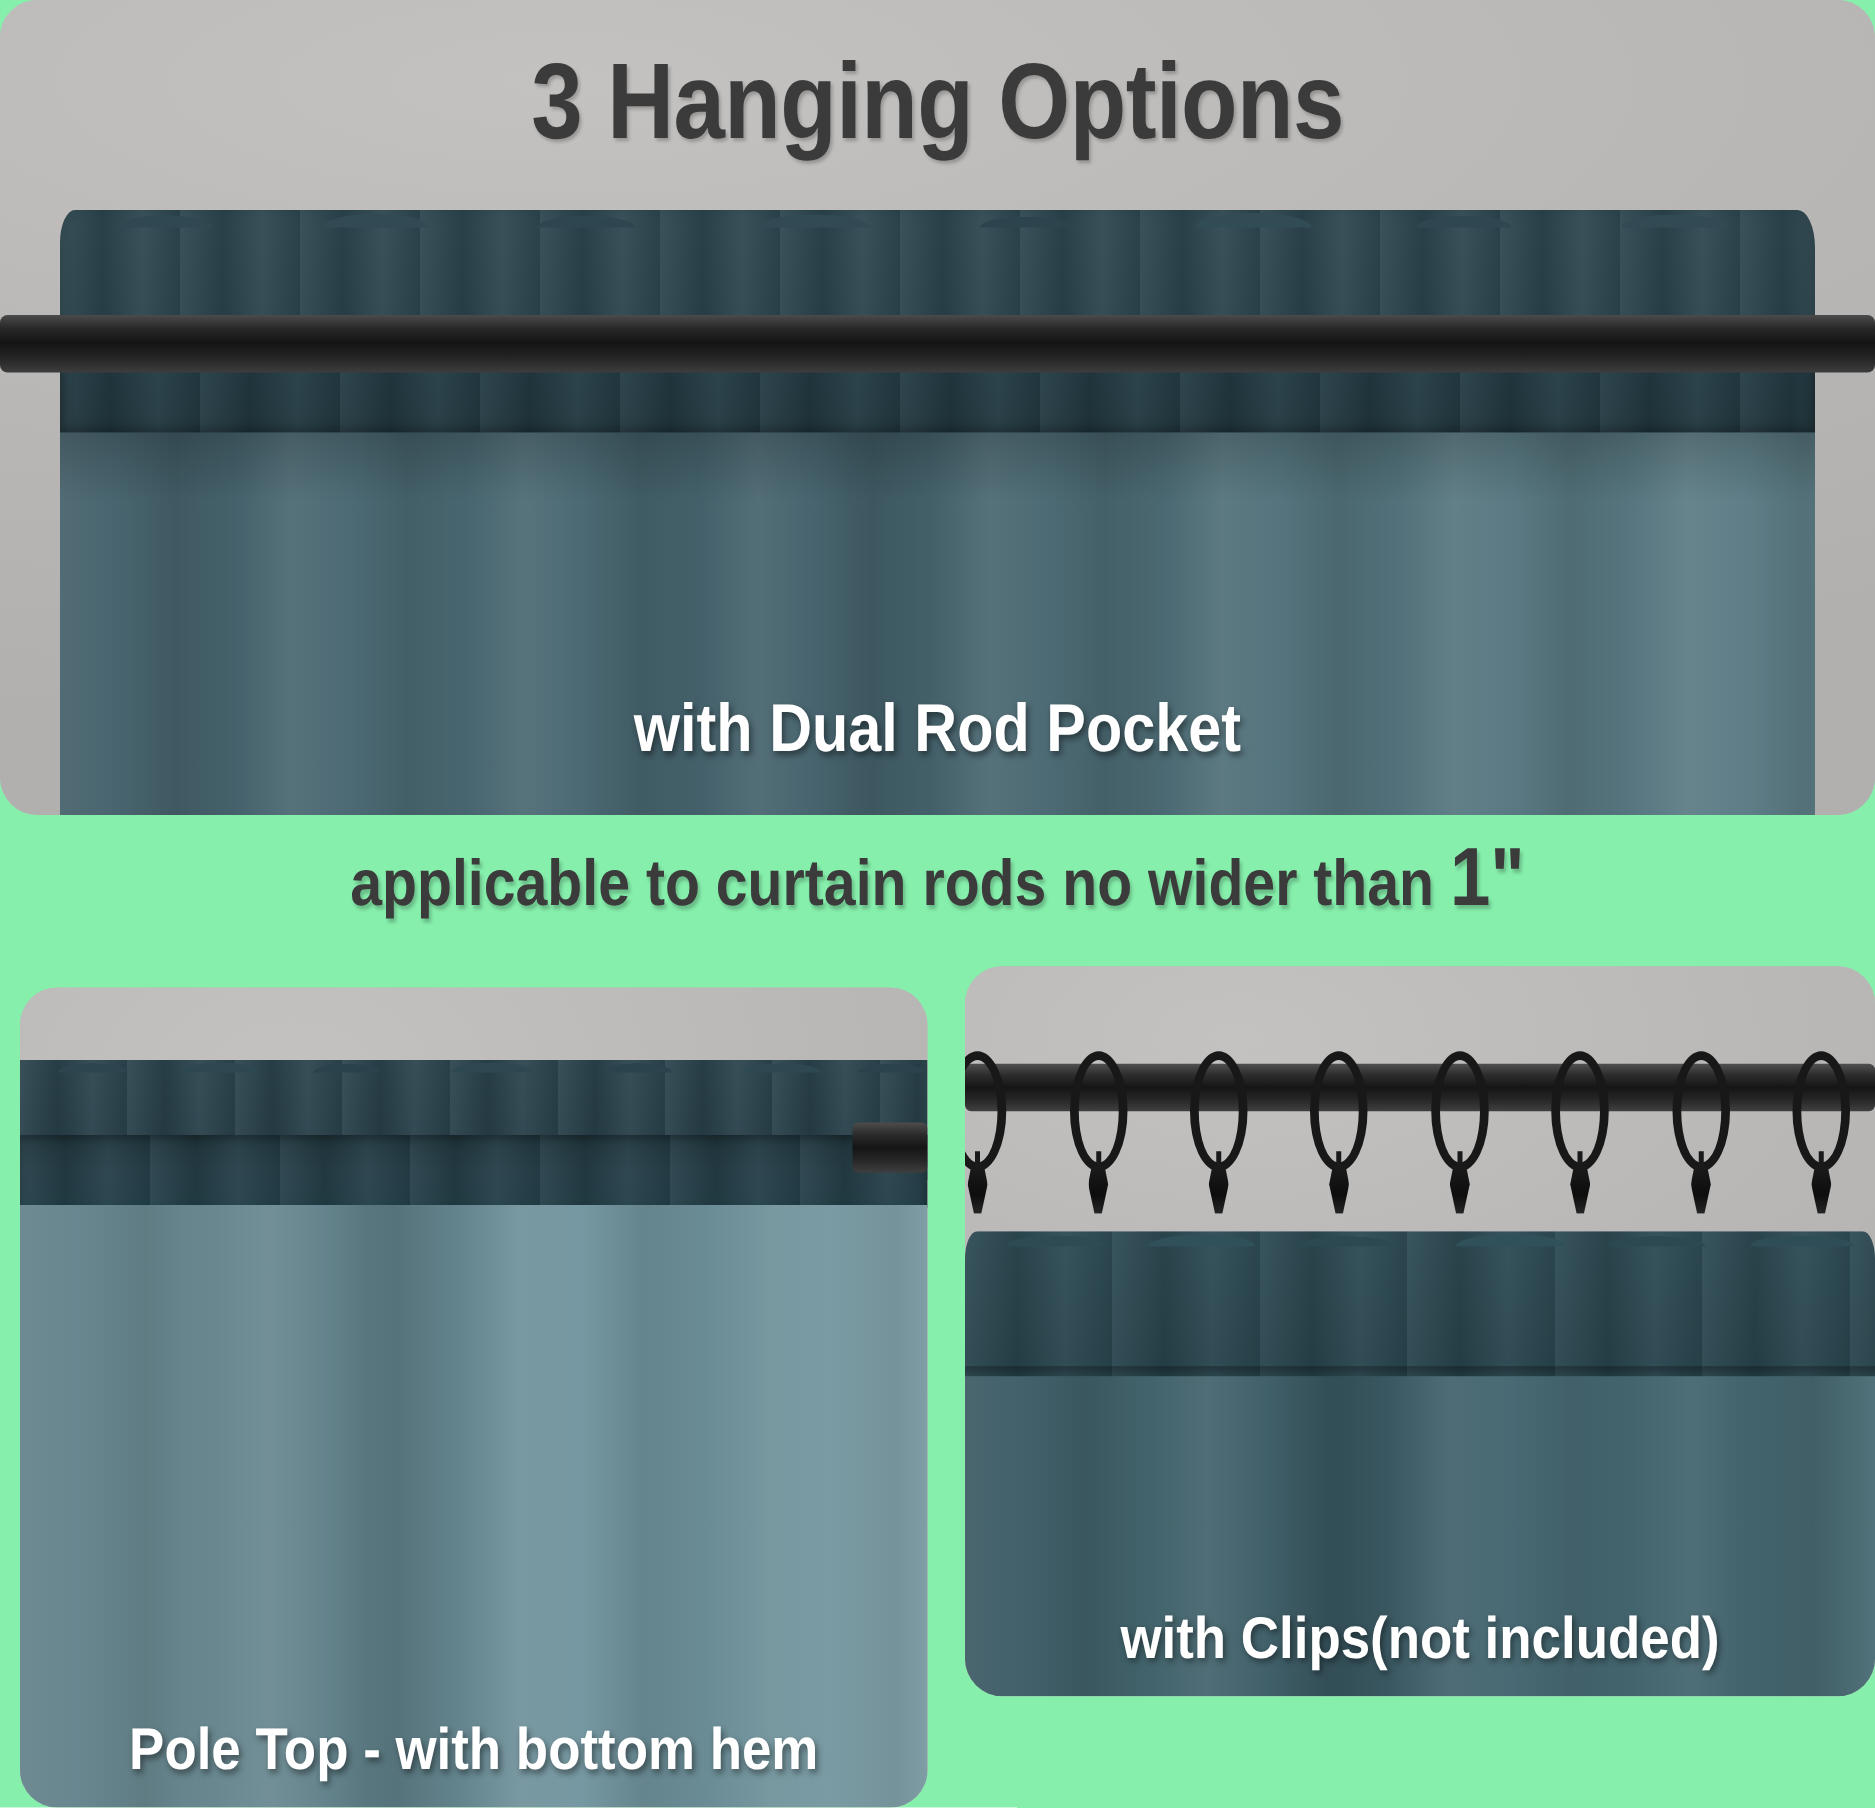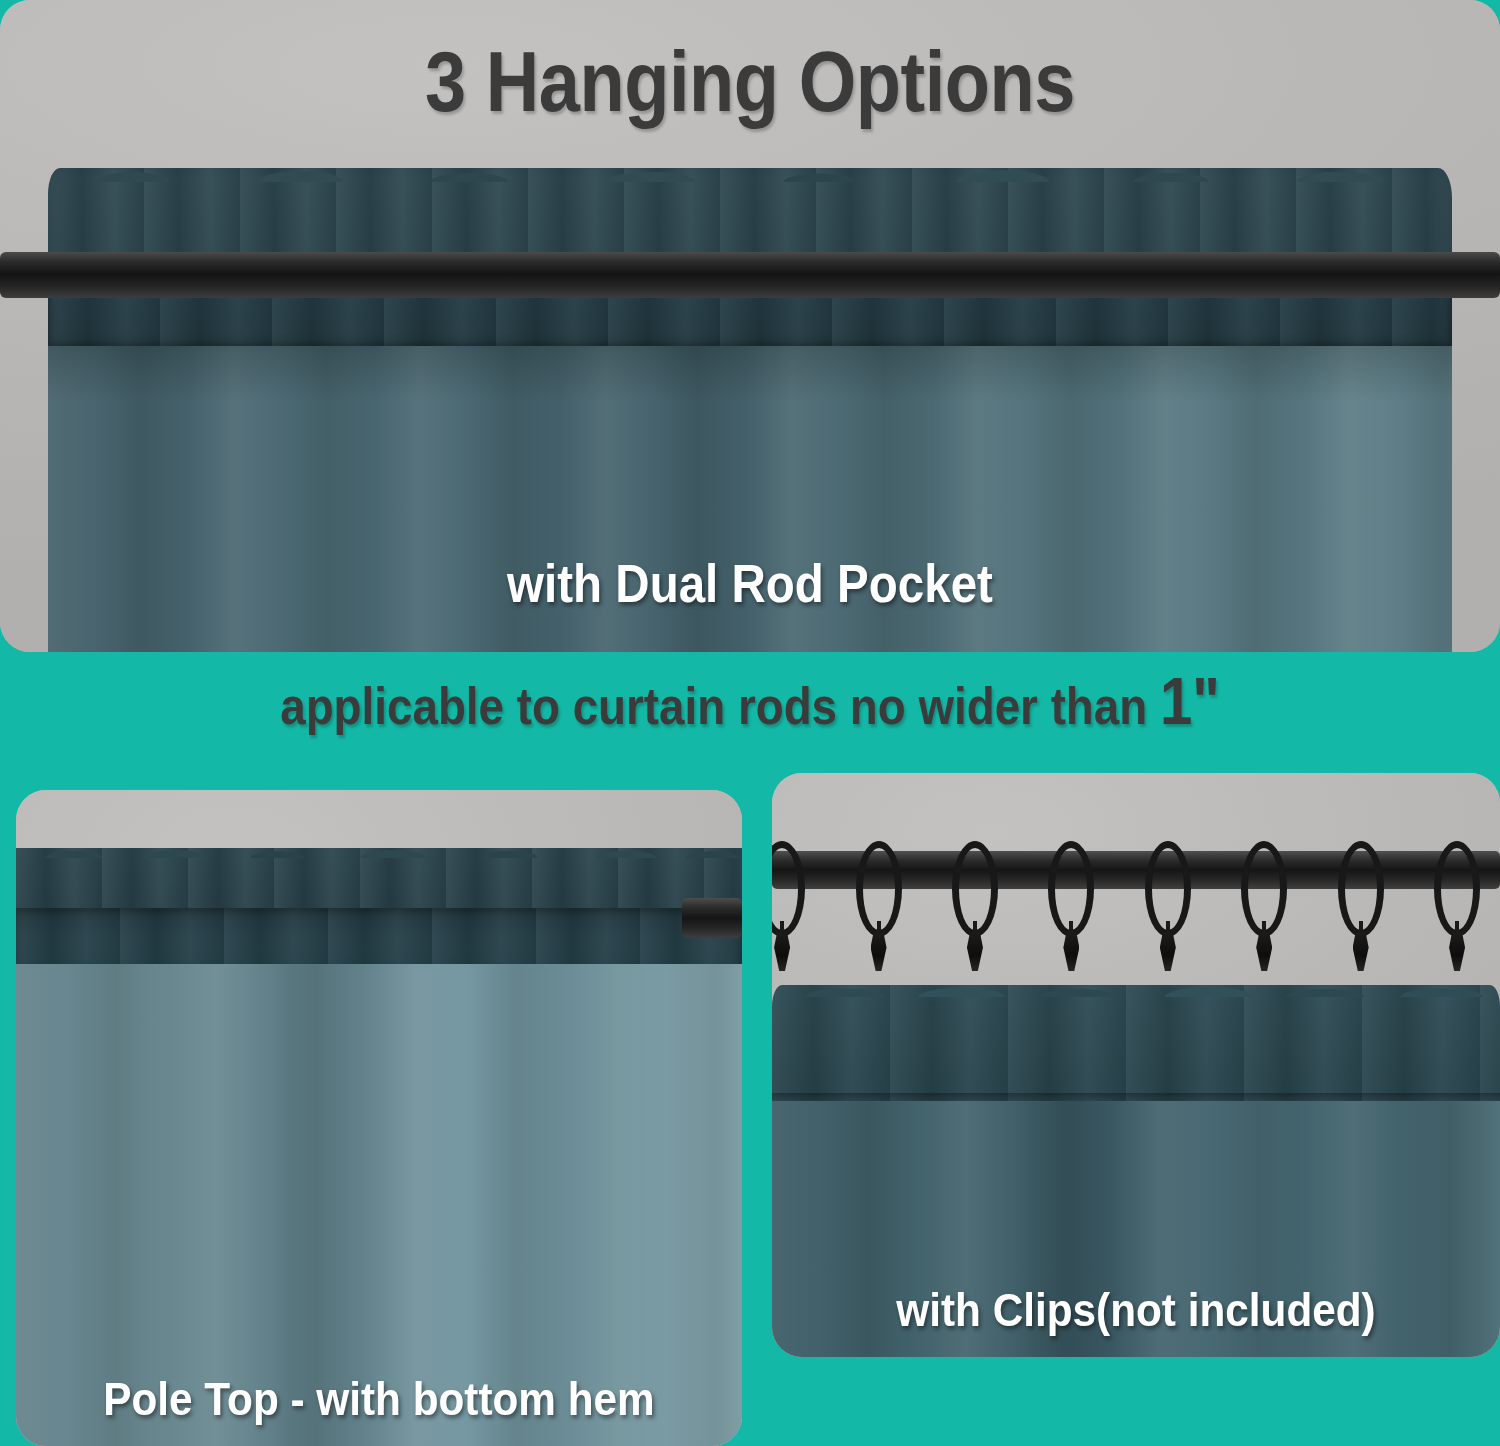--- a/index.html
+++ b/index.html
@@ -11,21 +11,21 @@
     width: 1500px;
     height: 1446px;
     font-family: "Liberation Sans", sans-serif;
     position: relative;
     overflow: hidden;
   }
 
   .page {
     position: absolute;
     inset: 0;
-    background: #14b8a6;
+    background: #86efac;
   }
 
   
   .panel {
     position: absolute;
     overflow: hidden;
     border-radius: 30px;
     background: #bab8b6;
   }
 

